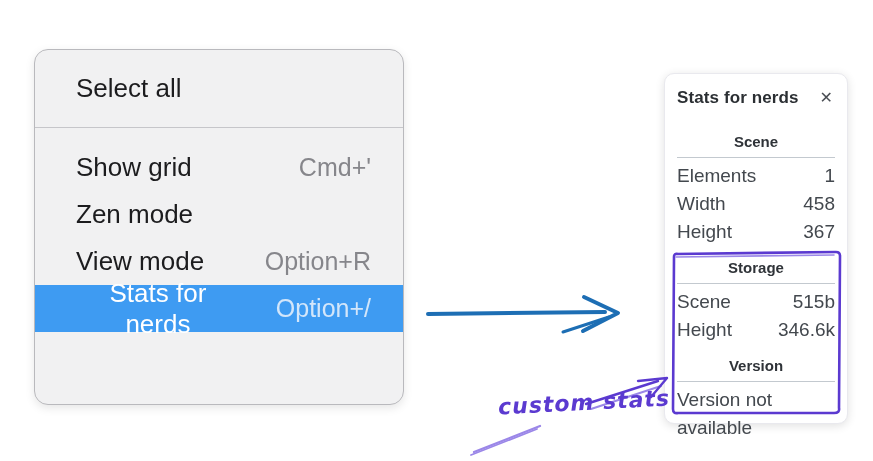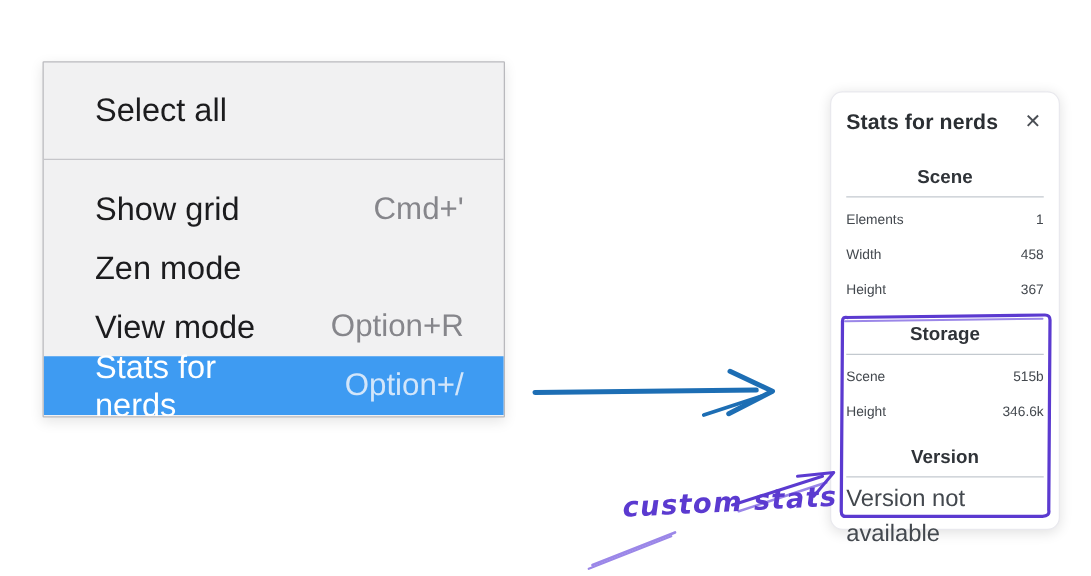--- a/index.html
+++ b/index.html
@@ -3,24 +3,25 @@
 <meta charset="utf-8">
 <style>
   html,body{margin:0;padding:0;background:#ffffff;}
   .canvas{
     position:relative;width:873px;height:461px;overflow:hidden;
     font-family:"Liberation Sans",sans-serif;background:#ffffff;
   }
 
   
   .menu{
-    position:absolute;left:34px;top:49px;width:370px;height:285px;
+    position:absolute;left:34px;top:49px;width:370px;height:356px;
     background:var(--menu-bg);border:1px solid var(--menu-border);
-    border-radius:1px;overflow:hidden;box-sizing:border-box;
+    border-radius:14px;overflow:hidden;box-sizing:border-box;
     box-shadow:0 3px 10px rgba(0,0,0,.10);
+    text-align:center;
   }
   .menu-item{
     display:flex;justify-content:space-between;align-items:center;
     padding:0 32px 0 41px;height:47px;
     font-size:26px;color:var(--menu-text);cursor:default;
   }
   .menu-item.first{height:77px;}
   .menu-item .shortcut{font-size:25px;color:var(--menu-shortcut);}
   .menu-item.selected{background:var(--menu-highlight);color:#ffffff;}
   .menu-item.selected .shortcut{color:var(--menu-shortcut-selected);margin-left:36px;}
@@ -41,21 +42,21 @@
     background:none;border:none;padding:0 2px;font-family:inherit;
   }
   .sec-heading{
     text-align:center;font-weight:700;font-size:15px;color:var(--panel-heading);
     margin-top:12px;line-height:19px;
   }
   .sec-heading.firstsec{margin-top:24px;}
   .sec-divider{border-top:1px solid var(--panel-divider);margin:6px 0 4px;}
   .stat-row{
     display:flex;justify-content:space-between;
-    font-size:11px;line-height:28px;color:var(--panel-text);
+    font-size:19px;line-height:28px;color:var(--panel-text);
   }
   .sec-note{font-size:19px;line-height:28px;color:var(--panel-text);}
 
   
   .anno-layer{position:absolute;left:0;top:0;pointer-events:none;z-index:5;}
   .s-blue{stroke:var(--flow-arrow);stroke-linecap:round;stroke-linejoin:round;fill:none;}
   .s-purple{stroke:var(--annotation-purple);stroke-linecap:round;stroke-linejoin:round;fill:none;}
   .s-purple-light{stroke:var(--annotation-purple-light);stroke-linecap:round;stroke-linejoin:round;fill:none;}
   .anno-text{
     position:absolute;left:498px;top:390px;z-index:6;

